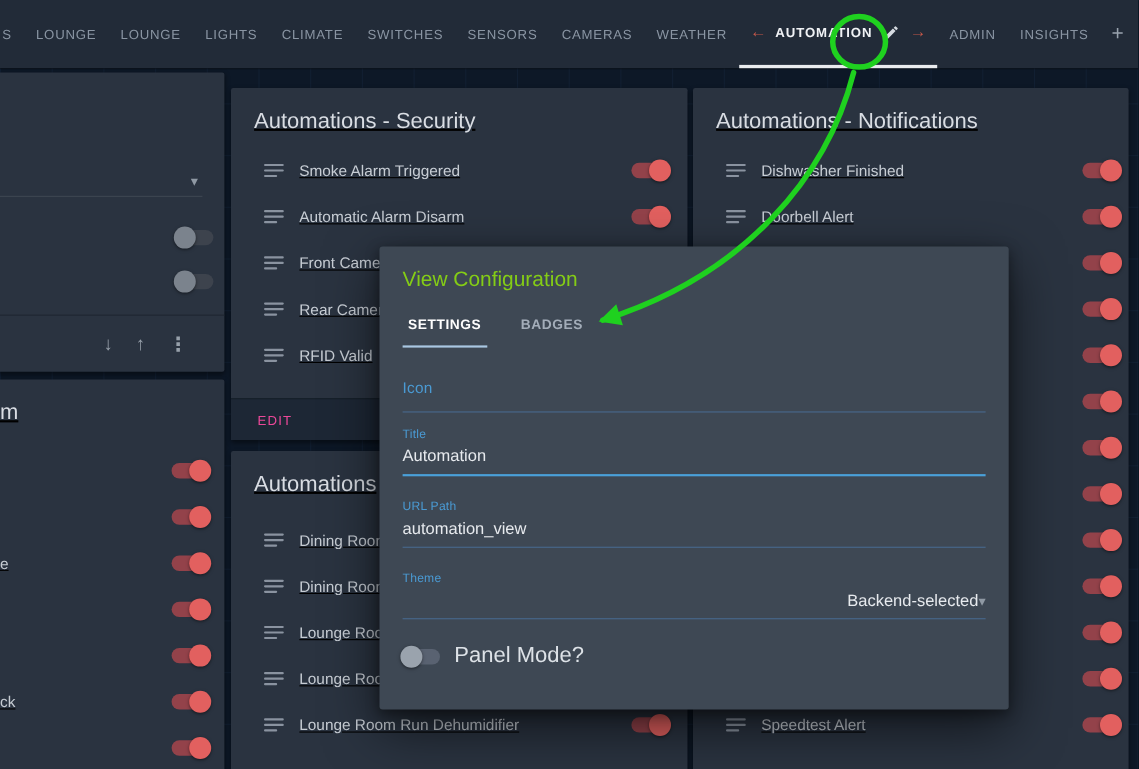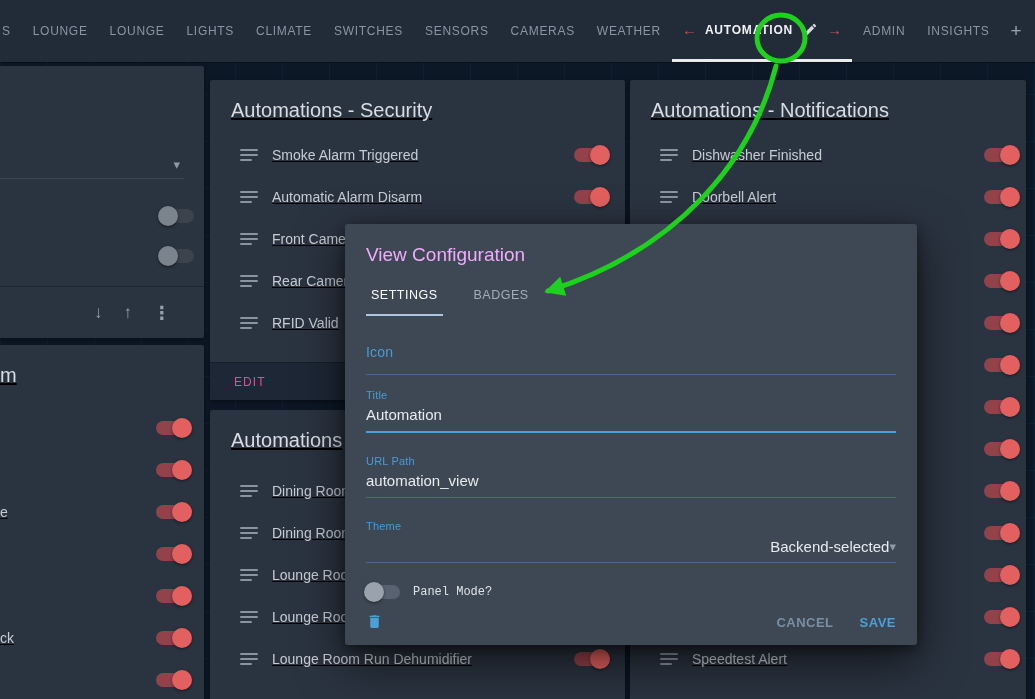--- a/index.html
+++ b/index.html
@@ -75,36 +75,36 @@
   .card-automations { left:210px; top:410px; width:415px; height:300px; }
   .card-automations .rows { margin-top:6px; }
 
   .card-notifications { left:630px; top:80px; width:396px; height:630px; }
   .card-notifications .hrow { padding-right:8px; }
 
   
   .dialog { position:absolute; left:345px; top:224px; width:572px; height:421px; background:#3e4854;
     border-radius:3px; z-index:40; padding:20px 21px;
     box-shadow:0 16px 48px rgba(0,0,0,.6), 0 4px 12px rgba(0,0,0,.4); }
-  .dlg-title { font-size:19px; font-weight:500; color:#f0abfc; margin-bottom:16px; }
+  .dlg-title { font-size:19px; font-weight:500; color:#84cc16; margin-bottom:16px; }
   .dlg-tabs { display:flex; gap:26px; margin-bottom:28px; }
-  .dlg-tab { font-size:12.5px; font-weight:400; letter-spacing:.5px; color:#a3adb9;
+  .dlg-tab { font-size:12.5px; font-weight:700; letter-spacing:.5px; color:#a3adb9;
     padding:6px 5px 12px; cursor:pointer; }
   .dlg-tab.active { color:#fdfdfd; border-bottom:2px solid #a9c7e2; }
   .fgroup { margin-bottom:22px; }
   .f-label { font-size:11px; color:#4a9ad3; letter-spacing:.2px; }
   .f-label.floating { font-size:14px; }
   .f-value { font-size:15px; color:#e7eaee; padding:5px 0 7px; min-height:30px; cursor:text; }
   .f-line { height:1px; background:#48698e; }
   .f-line.focus { height:2px; background:#4aa0d9; }
   .fgroup.icon-group { margin-top:6px; margin-bottom:14px; }
   .fgroup.icon-group .f-label { margin-bottom:14px; }
   .f-select { display:flex; align-items:center; justify-content:flex-end; cursor:pointer; }
   .panel-row { display:flex; align-items:center; gap:13px; margin-top:12px; }
-  .panel-label { font-size:12px; color:#dde2e7;font-family:Liberation Mono, monospace; }
+  .panel-label { font-size:20px; color:#dde2e7; }
   .dlg-actions { position:absolute; left:21px; right:21px; bottom:13px; display:flex; align-items:center; }
   .trash { width:20px; height:20px; cursor:pointer; }
   .trash svg { width:17px; height:19px; fill:#4aa0d9; }
   .spacer { flex:1; }
   .txt-btn { background:none; border:none; font-family:inherit; font-size:13px; font-weight:700;
     letter-spacing:.5px; cursor:pointer; }
   .txt-btn.cancel { color:#7a8ea4; margin-right:26px; }
   .txt-btn.save { color:#4aa0d9; }
 
   
@@ -449,30 +449,20 @@
         <span class="caret">▾</span>
       </div>
       <div class="f-line"></div>
     </div>
 
     <div class="panel-row">
       <span class="tg off light"></span>
       <span class="panel-label">Panel Mode?</span>
     </div>
 
-    <div class="dlg-actions">
-      <span class="trash">
-        <svg viewBox="0 0 24 24">
-            <path d="M6 19a2 2 0 0 0 2 2h8a2 2 0 0 0 2-2V7H6v12zM19 4h-3.5l-1-1h-5l-1 1H5v2h14V4z"></path>
-          </svg>
-      </span>
-      <span class="spacer"></span>
-      <button class="txt-btn cancel">CANCEL</button>
-      <button class="txt-btn save">SAVE</button>
-    </div>
   </div>
 
   <svg class="annot" width="1035" height="699" viewBox="0 0 1035 699">
     <defs>
       <marker id="ah" markerUnits="userSpaceOnUse" markerWidth="24" markerHeight="24" refX="18" refY="12" orient="auto">
         <path d="M2,2 L22,12 L2,22 Z" fill="#1fd11f"></path>
       </marker>
     </defs>
     <ellipse cx="781" cy="38" rx="24" ry="23" fill="none" stroke="#1fd11f" stroke-width="5"></ellipse>
     <path d="M 776 66 C 752 160 678 250 548 291" fill="none" stroke="#1fd11f" stroke-width="5" stroke-linecap="round" marker-end="url(#ah)"></path>

